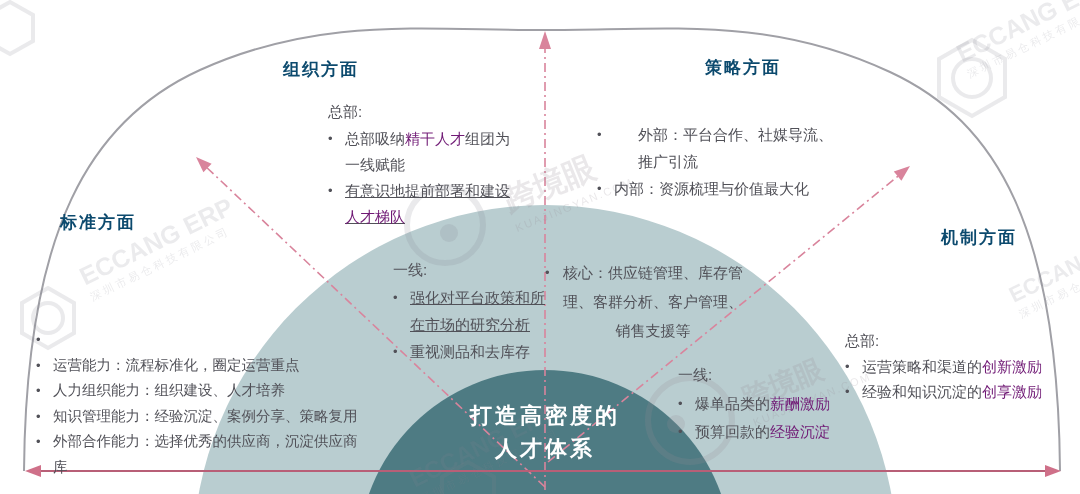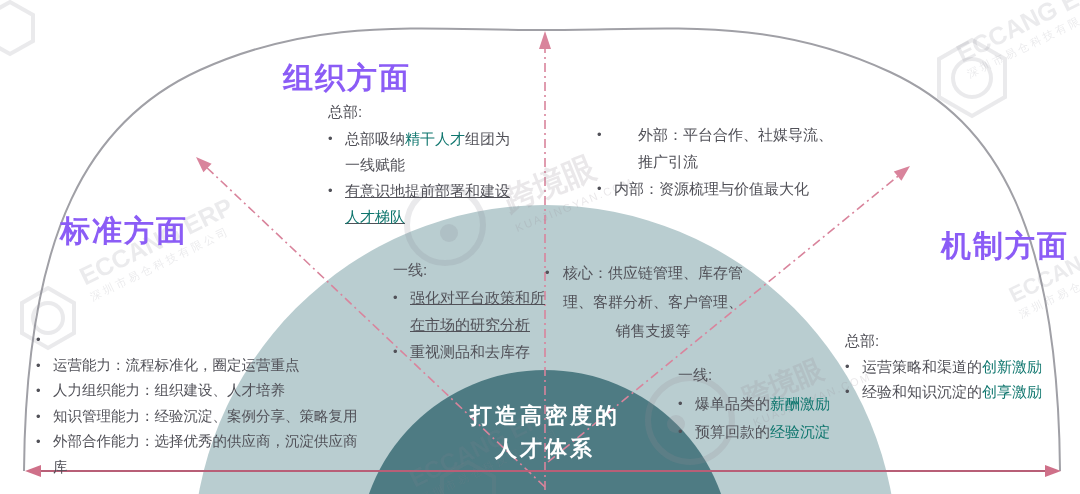--- a/index.html
+++ b/index.html
@@ -1,27 +1,27 @@
 <!DOCTYPE html>
 <html><head>
 <meta charset="utf-8">
 <style>
   html,body{margin:0;padding:0;background:#ffffff;}
   .canvas{position:relative;width:1080px;height:494px;background:#fff;overflow:hidden;
           font-family:"Liberation Sans","DejaVu Sans",sans-serif;color:#515158;}
   svg{position:absolute;left:0;top:0;}
 
-  .hd{position:absolute;font-size:30px;font-weight:bold;color:#8b5cf6;letter-spacing:2px;white-space:nowrap;}
+  .hd{position:absolute;font-size:17px;font-weight:bold;color:#0c4a6e;letter-spacing:2px;white-space:nowrap;}
   .block{position:absolute;font-size:15px;line-height:26px;color:#515158;}
   .glabel{display:block;margin-bottom:1px;}
   ul.blist{list-style:none;margin:0;padding:0;}
   .b{display:flex;align-items:flex-start;}
   .dot{flex:none;width:17px;font-size:13px;}
   .bt{display:block;}
-  .pink{color:#0f766e;margin-top:42px;}
+  .pink{color:#701a75;margin-top:42px;}
 
   .std{font-size:14.5px;line-height:25.5px;}
   .core-lh{line-height:29px;}
   .fr-lh{line-height:28px;}
   .mech-lh{line-height:25px;}
   .strat-lh{line-height:27px;}
 
   .core-title{position:absolute;left:420px;top:399px;width:250px;text-align:center;
               color:#ffffff;font-size:22px;font-weight:bold;line-height:33px;letter-spacing:3px;}
 
@@ -91,20 +91,21 @@
   <div class="wm wm-ky" style="left:497px;top:182px;font-size:32px;">
     <span>跨境眼</span>
     <span class="co">KUAJINGYAN.COM</span>
   </div>
   <div class="wm wm-ky" style="left:737px;top:382px;font-size:28px;">
     <span>跨境眼</span>
     <span class="co">KUAJINGYAN.COM</span>
   </div>
 
   <div class="hd" style="left:283px;top:58px;">组织方面</div>
+  <div class="hd" style="left:705px;top:56px;">策略方面</div>
   <div class="hd" style="left:60px;top:211px;font-family:Liberation Mono, monospace;">标准方面</div>
   <div class="hd" style="left:941px;top:226px;">机制方面</div>
 
   <div class="block" style="left:328px;top:99px;width:210px;">
     <span class="glabel">总部:</span>
     <ul class="blist">
       <li class="b">
         <span class="dot">•</span>
         <span class="bt" style="width:172px;"><span>总部吸纳</span><span class="pink">精干人才</span><span>组团为一线赋能</span></span>
       </li>

